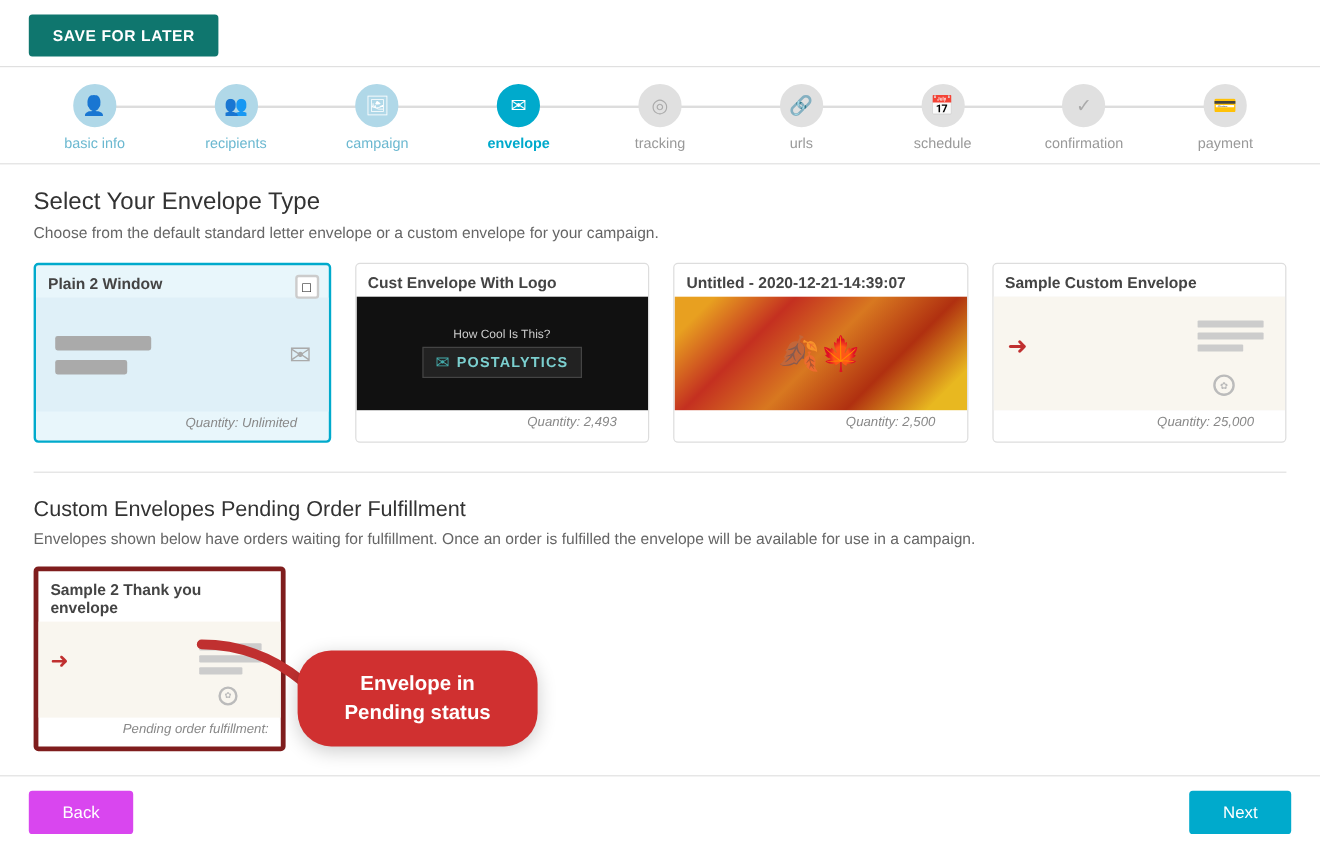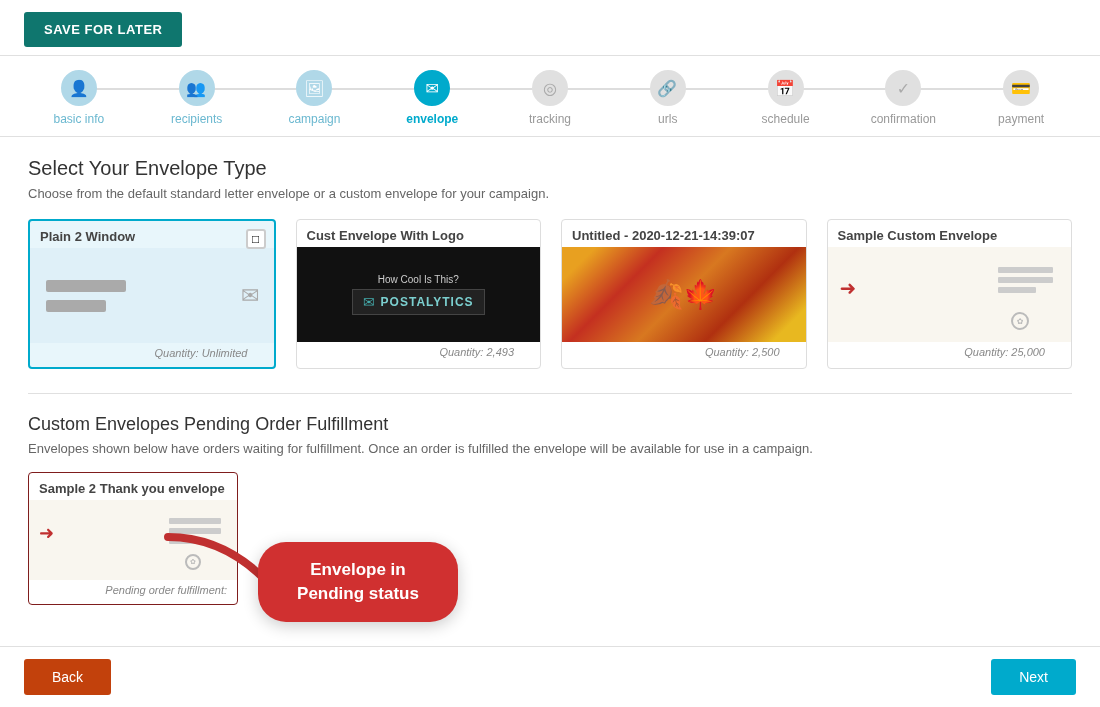--- a/index.html
+++ b/index.html
@@ -272,21 +272,21 @@
       margin-bottom: 16px;
     }
     .pending-cards {
       display: flex;
       gap: 20px;
       align-items: flex-start;
       position: relative;
     }
     .pending-card {
       width: 210px;
-      border: 1px solid #7f1d1d;
+      border: 4px solid #7f1d1d;
       border-radius: 4px;
       background: #fff;
       overflow: hidden;
     }
     .pending-card-name {
       font-size: 13px;
       font-weight: bold;
       color: #444;
       padding: 8px 10px 4px 10px;
     }
@@ -336,21 +336,21 @@
       align-items: center;
       padding: 12px 24px;
       border-top: 1px solid #e0e0e0;
       background: #fff;
       position: absolute;
       bottom: 0;
       left: 0;
       right: 0;
     }
     .back-btn {
-      background: #c2410c;
+      background: #d946ef;
       color: #fff;
       border: none;
       padding: 10px 28px;
       font-size: 14px;
       cursor: pointer;
       border-radius: 3px;
     }
     .next-btn {
       background: #00aacc;
       color: #fff;
@@ -496,21 +496,21 @@
           <div style="position:absolute; right:36px; bottom:10px; width:16px; height:16px; border-radius:50%; border:2px solid #bbb; display:flex; align-items:center; justify-content:center; font-size:7px; color:#bbb;">✿</div>
         </div>
         <div class="pending-card-status">Pending order fulfillment:</div>
       </div>
 
       <svg class="red-arrow-svg" width="150" height="100" viewBox="0 0 150 100" style="position:absolute; left:130px; top:55px; z-index:10;">
         <path d="M 10 10 Q 80 10 130 80" stroke="#c03030" stroke-width="8" fill="none" stroke-linecap="round"></path>
         <polygon points="122,88 140,72 128,68" fill="#c03030"></polygon>
       </svg>
 
-      <div class="tooltip-bubble" style="position:absolute; left:230px; top:70px;">
+      <div class="tooltip-bubble" style="position:absolute; left:220px; top:70px;">
         <span>Envelope in<br>Pending status</span>
       </div>
     </div>
   </div>
 
   <div class="footer">
     <button class="back-btn">Back</button>
     <button class="next-btn">Next</button>
   </div>
 </div>

